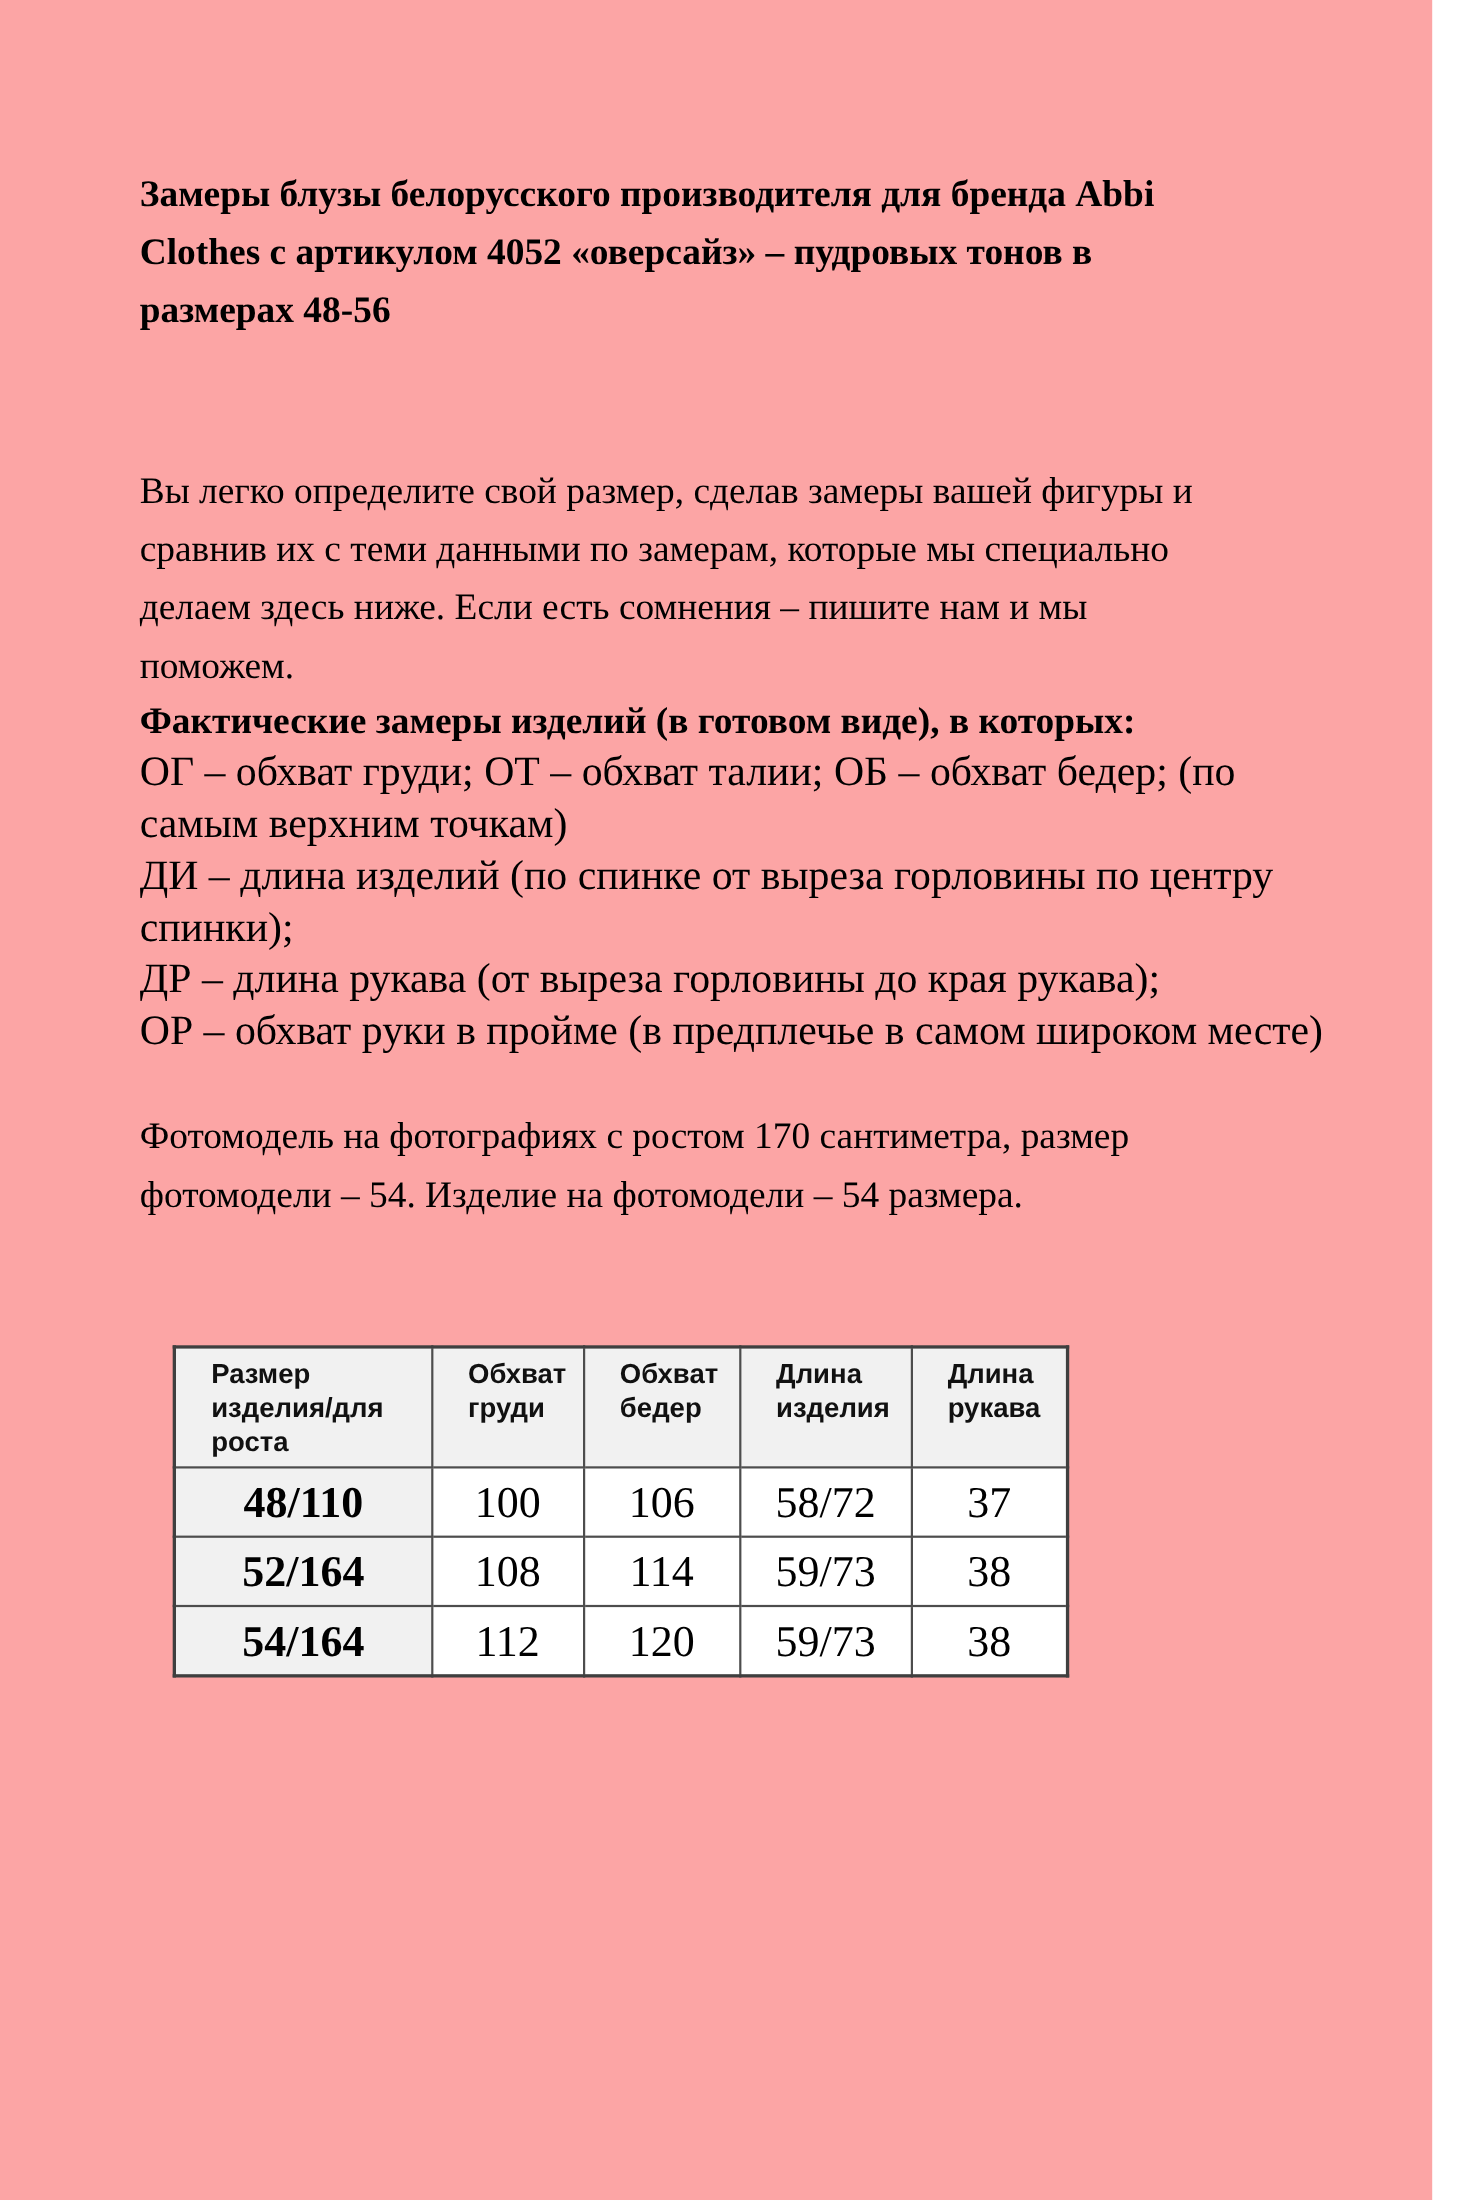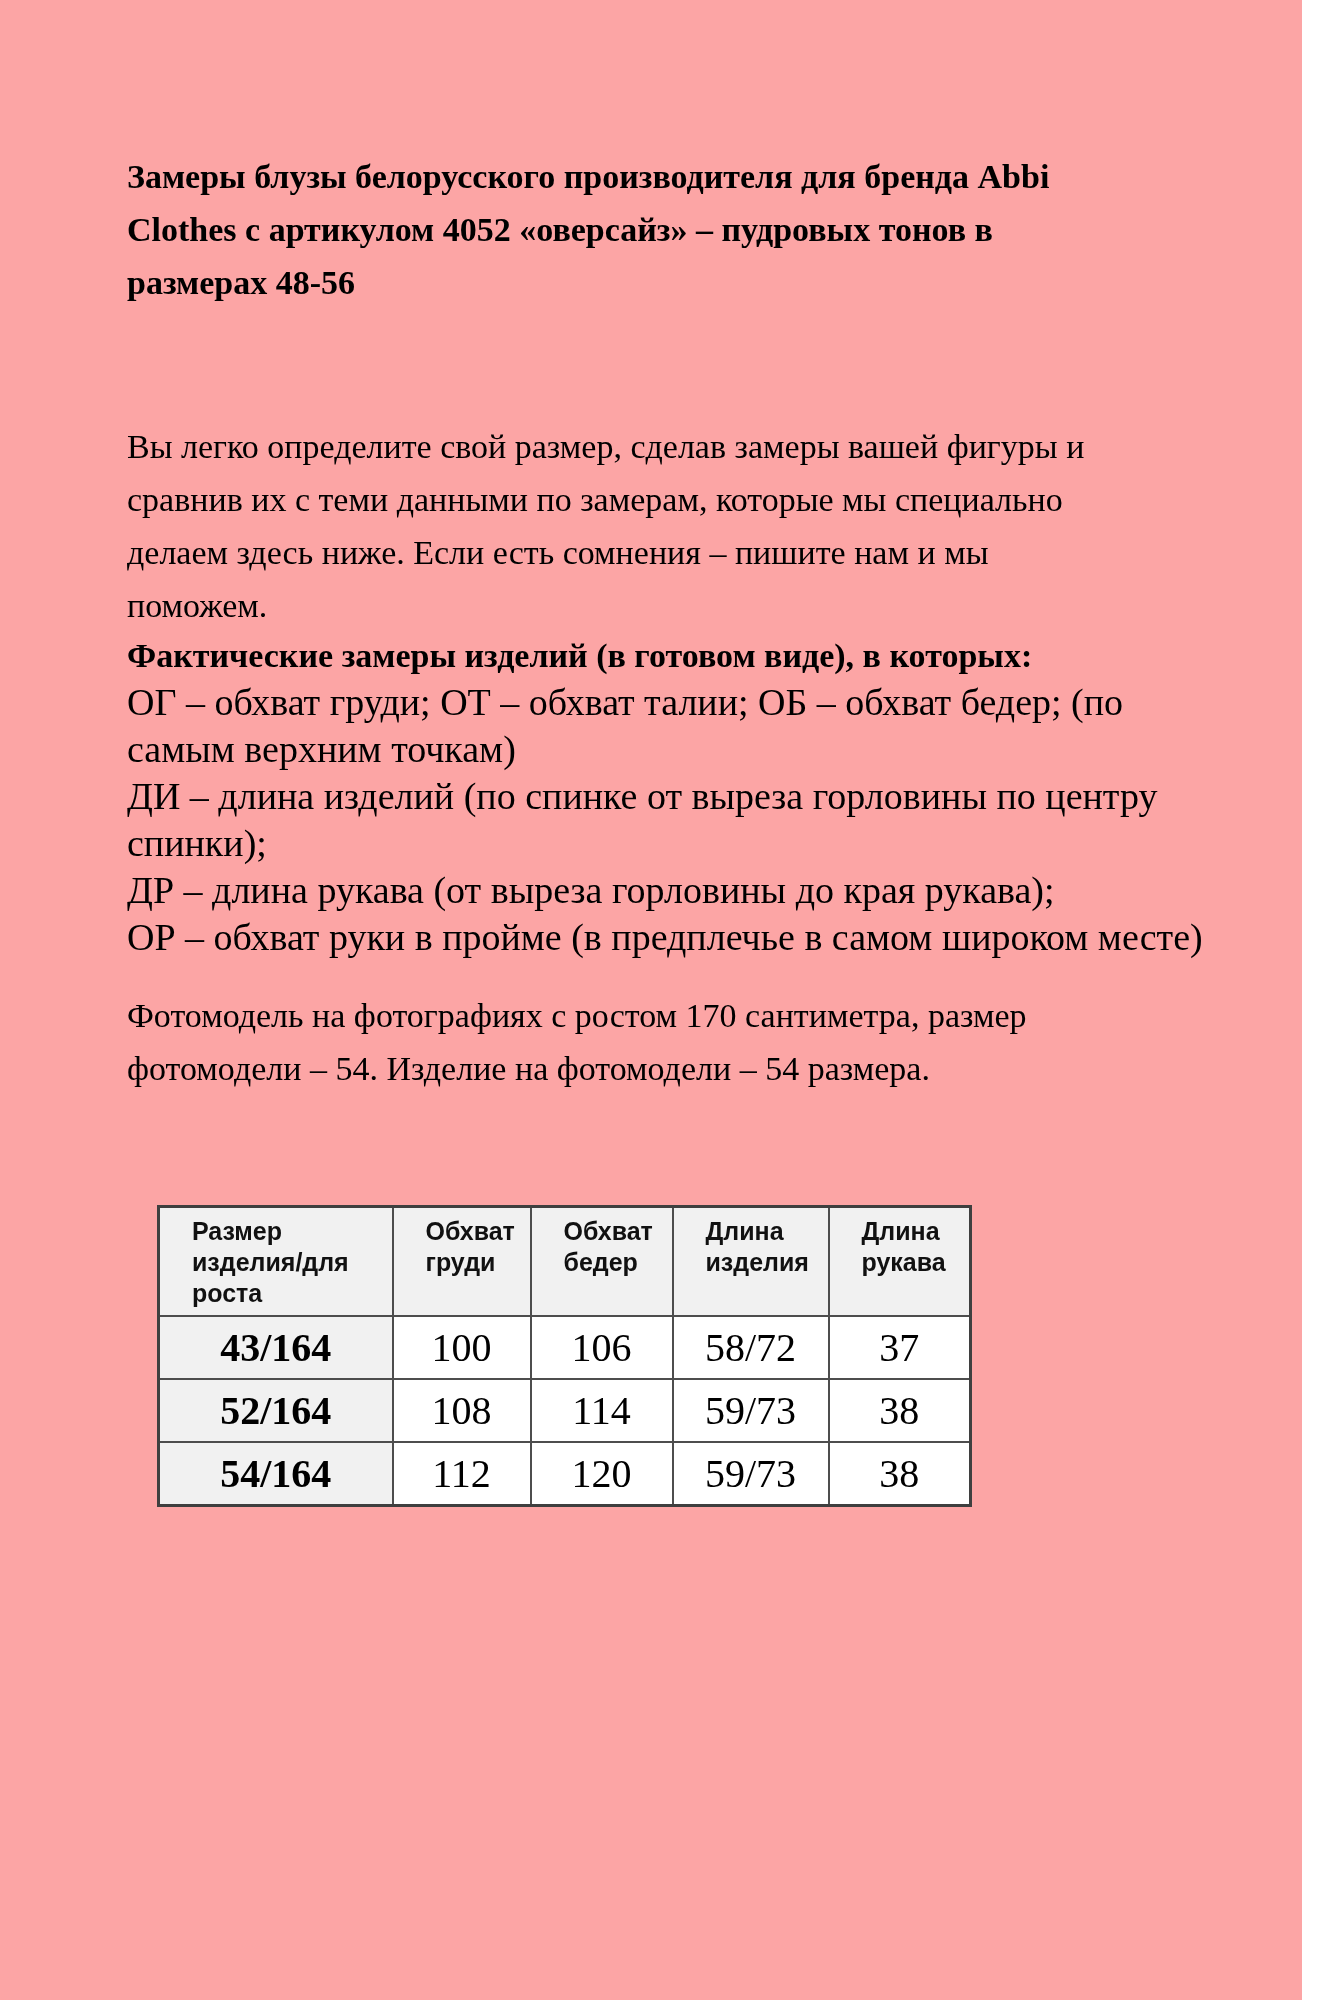--- a/index.html
+++ b/index.html
@@ -39,21 +39,21 @@
     font-weight:bold;
     line-height:47px;
     white-space:pre;
   }
   .definitions {
     font-size:38px;
     line-height:47px;
     white-space:pre;
   }
   .model-note {
-    margin-top:28px;
+    margin-top:46px;
     font-size:34px;
     line-height:53px;
     white-space:pre;
   }
   .table-wrap {
     margin-top:110px;
     margin-left:30px;
   }
   table.size-table {
     border-collapse:collapse;
@@ -135,21 +135,21 @@
             <th style="white-space:pre">Обхват
 бедер</th>
             <th style="white-space:pre">Длина
 изделия</th>
             <th style="white-space:pre">Длина
 рукава</th>
           </tr>
         </thead>
         <tbody>
           <tr>
-            <td class="size-col">43/164</td>
+            <td class="size-col">48/110</td>
             <td>100</td>
             <td>106</td>
             <td>58/72</td>
             <td>37</td>
           </tr>
           <tr>
             <td class="size-col">52/164</td>
             <td>108</td>
             <td>114</td>
             <td>59/73</td>

